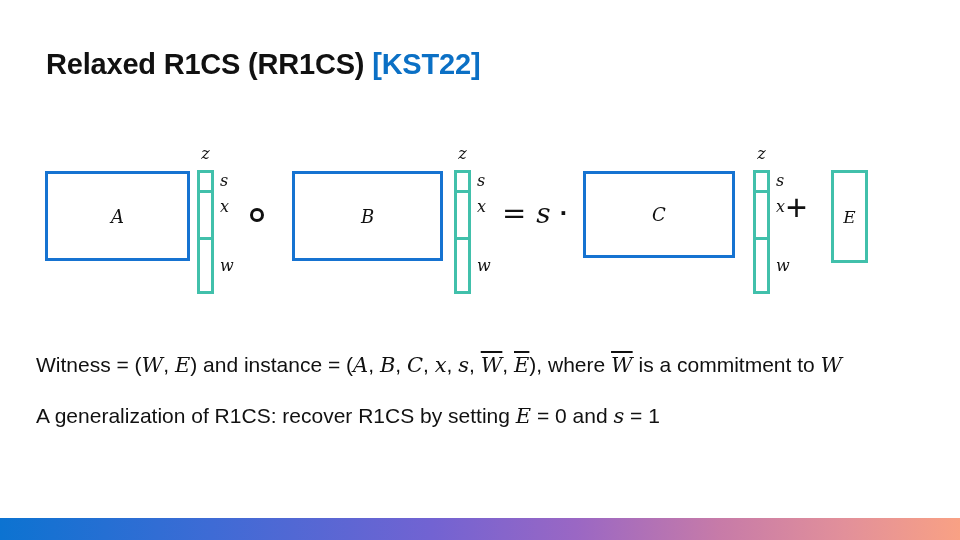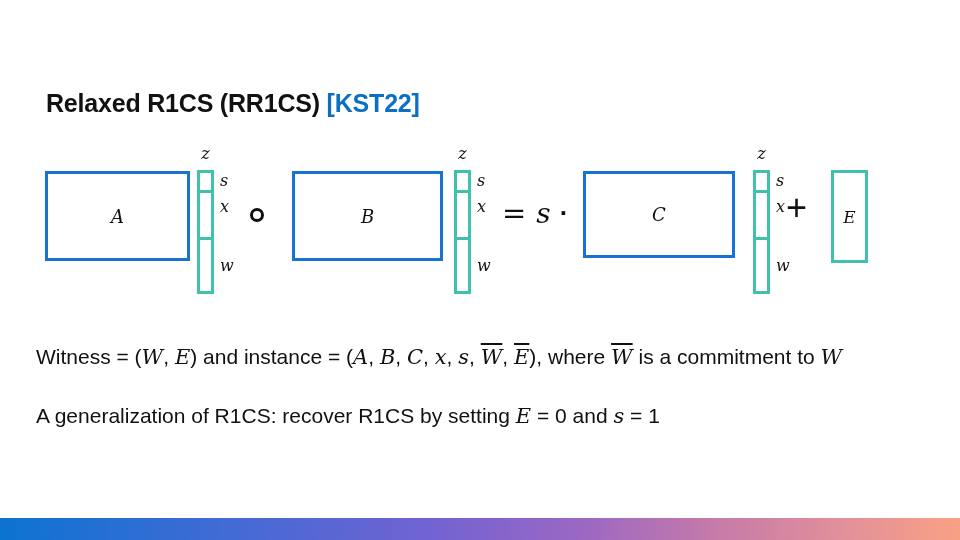--- a/index.html
+++ b/index.html
@@ -8,23 +8,22 @@
     position:relative;
     width:960px;height:540px;
     background:#ffffff;
     overflow:hidden;
     font-family:"Liberation Sans",sans-serif;
     color:#111;
   }
   
   .title{
     position:absolute;left:46px;top:48px;
-    font-size:25px;font-weight:bold;letter-spacing:-0.2px;
+    font-size:29px;font-weight:bold;letter-spacing:-0.2px;
     white-space:nowrap;
-    margin-top:41px;
   }
   .title .cite{color:#0B70C5;}
   
   .math{font-family:"DejaVu Serif","Liberation Serif",serif;font-style:italic;}
   .ol{text-decoration:overline;}
   .plain{font-style:normal;}
   
   .matrix{
     position:absolute;
     border:3px solid #1673D1;
@@ -78,21 +77,21 @@
     border:3px solid #41C0AB;background:#fff;
     display:flex;align-items:center;justify-content:center;
   }
   .evec .mlabel{font-size:17px;}
   
   .bodyline{
     position:absolute;left:36px;
     font-size:21px;white-space:nowrap;
   }
   .bodyline .math{font-size:21px;}
-  .line1{top:345px;}
+  .line1{top:353px;}
   .line2{top:404px;}
   
   .footer-bar{
     position:absolute;left:0;top:518px;width:960px;height:22px;
     background:linear-gradient(90deg,
       #0C73D1 0%, #3E6BD5 22%, #7263D2 45%, #9A67C4 60%,
       #C77BA8 75%, #E2909A 88%, #F9A184 100%);
   }
 </style>
 </head>

